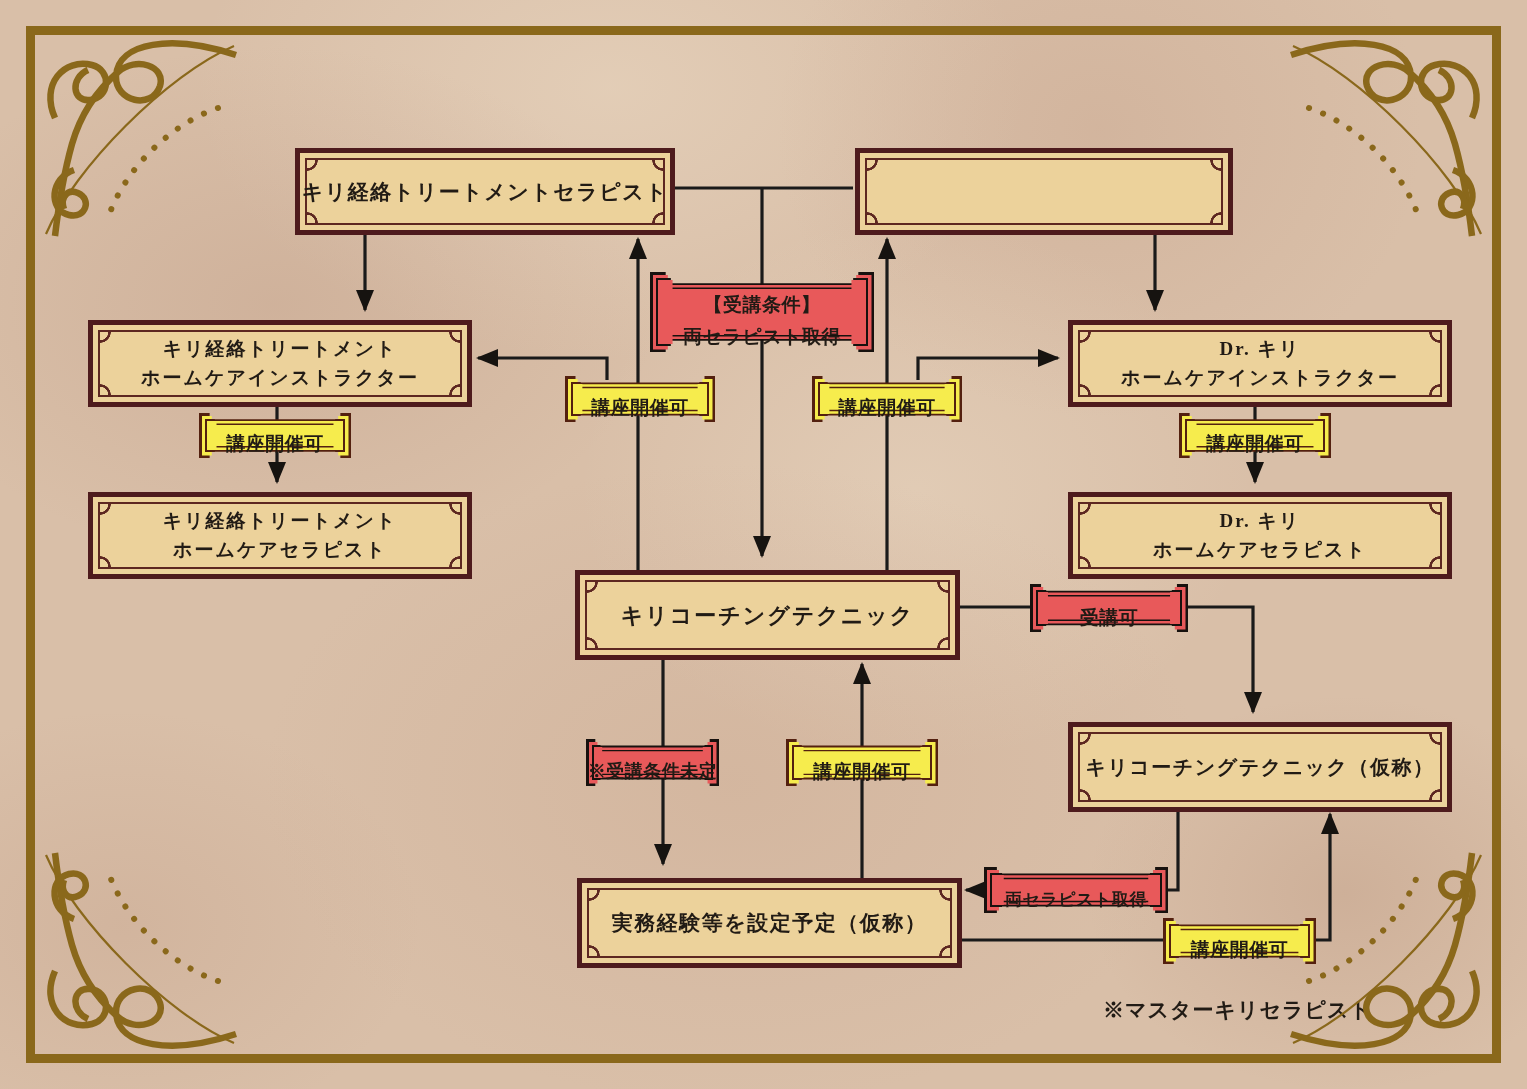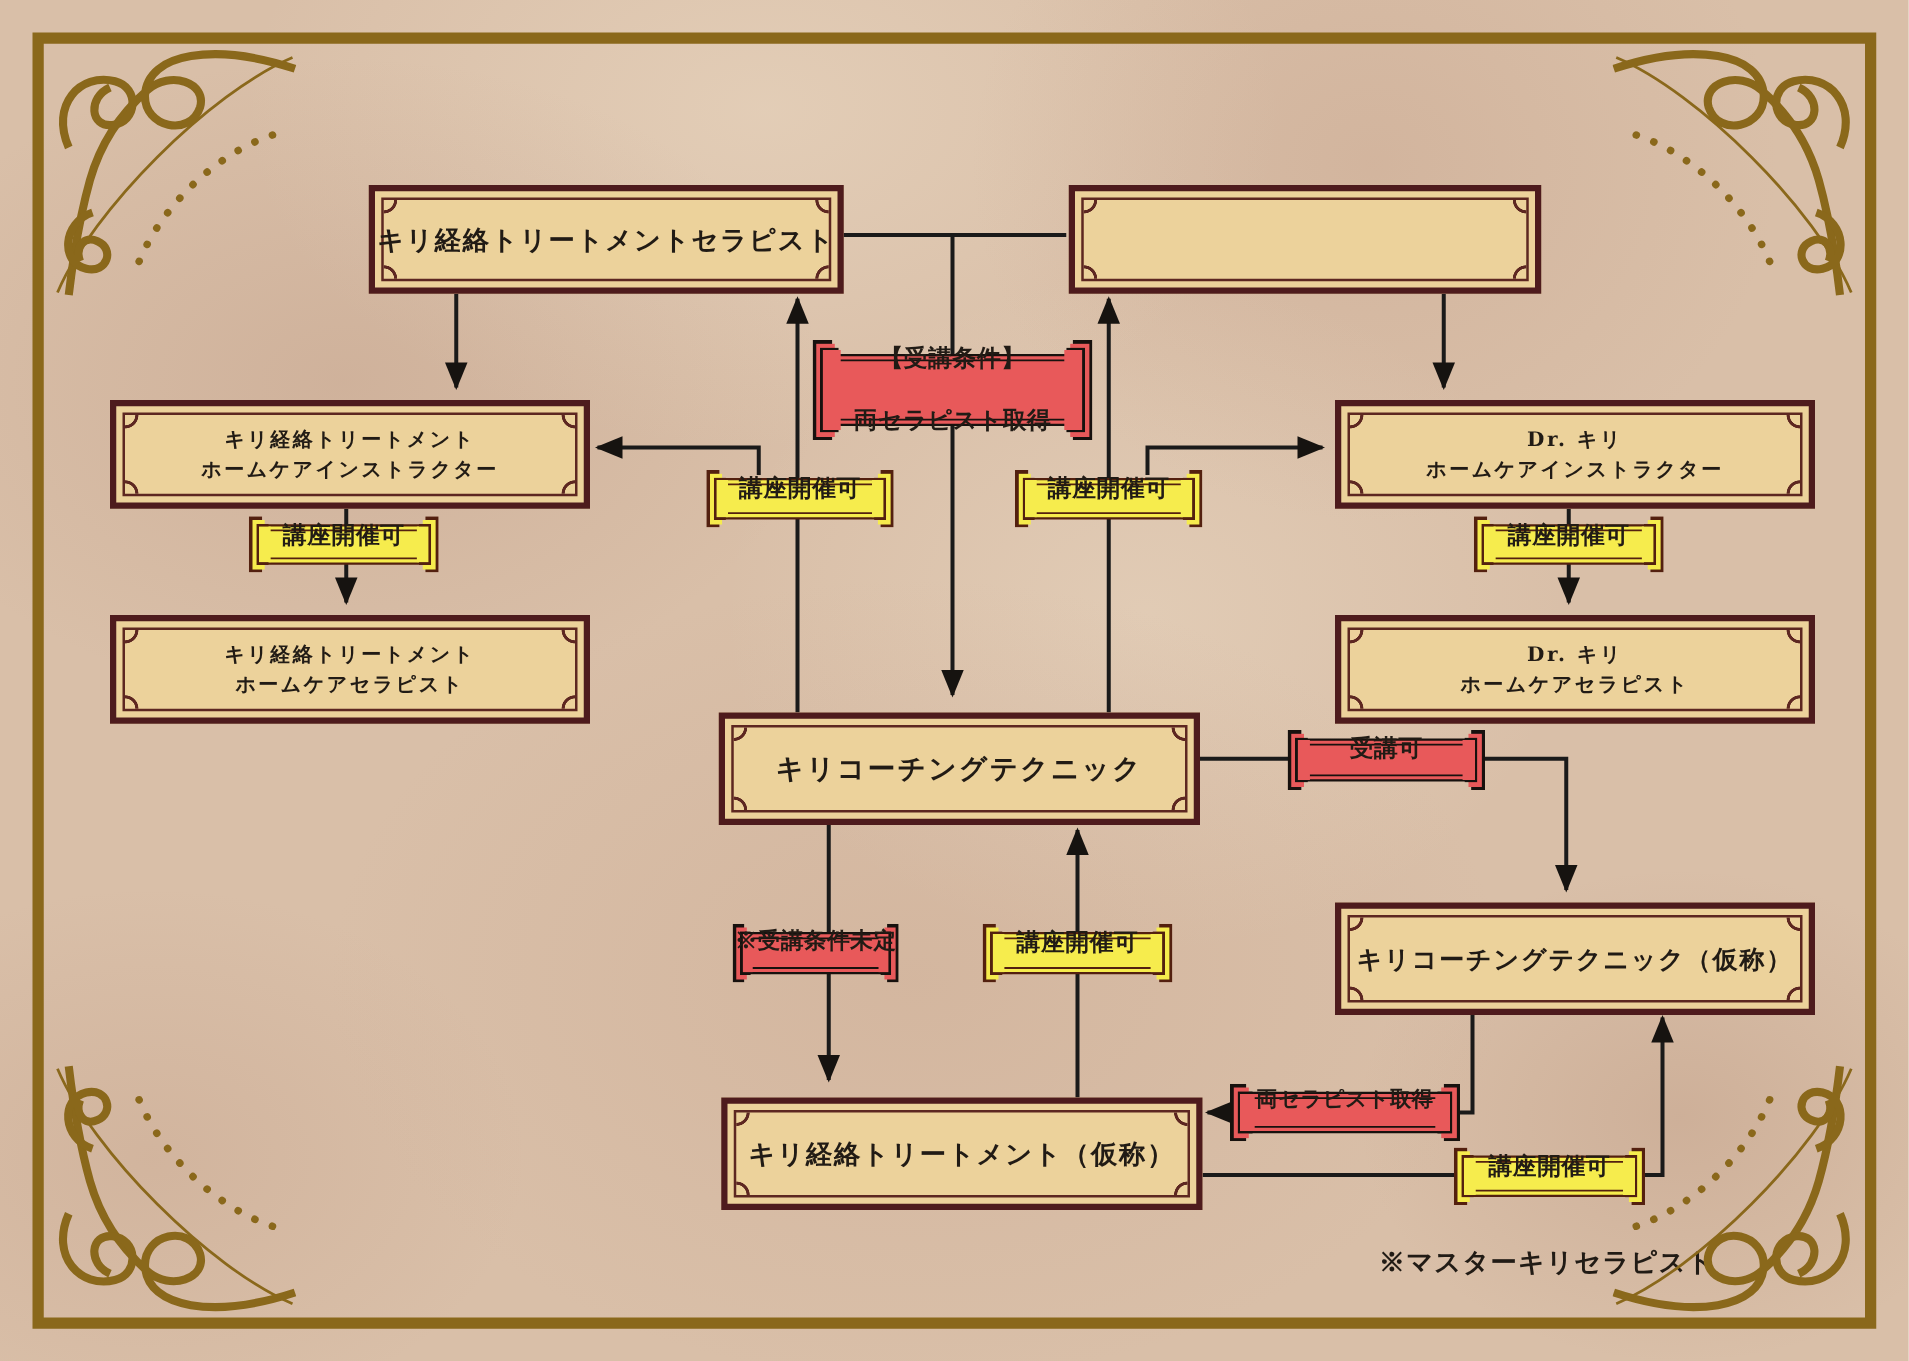--- a/index.html
+++ b/index.html
@@ -47,36 +47,36 @@
       radial-gradient(circle at 100% 0,    transparent 8px, #5d2721 8.5px, #5d2721 10.5px, transparent 11px) right top / 16px 16px no-repeat,
       radial-gradient(circle at 0 100%,    transparent 8px, #5d2721 8.5px, #5d2721 10.5px, transparent 11px) left bottom / 16px 16px no-repeat,
       radial-gradient(circle at 100% 100%, transparent 8px, #5d2721 8.5px, #5d2721 10.5px, transparent 11px) right bottom / 16px 16px no-repeat;
   }
   .node-label{
     position:absolute;inset:0;z-index:2;
     display:flex;flex-direction:column;align-items:center;justify-content:center;
     font-weight:700;font-size:21px;letter-spacing:1.5px;line-height:1.5;
     white-space:nowrap;
   }
-  .node-label.two{font-size:16px;letter-spacing:2px;}
+  .node-label.two{font-size:19px;letter-spacing:2px;font-family:Liberation Serif, serif;}
 
   .badge{
     position:absolute;z-index:3;font-weight:700;
     --pl:polygon(0 0,7% 0,7% 14%,93% 14%,93% 0,100% 0,100% 100%,93% 100%,93% 86%,7% 86%,7% 100%,0 100%);
   }
   .badge i{position:absolute;display:block;clip-path:var(--pl);}
   .badge .L1{inset:0;background:var(--bc);}
   .badge .L2{inset:2.5px;background:var(--bf);}
   .badge .L3{inset:6px;background:var(--bc);}
   .badge .L4{inset:8px;background:var(--bf);}
   .badge-red{--bc:#17110e;--bf:#e8595a;}
   .badge-yellow{--bc:#53200f;--bf:#f6ec4d;}
   .badge-label{
     position:absolute;inset:0;z-index:2;
-    display:flex;flex-direction:column;align-items:center;justify-content:space-between;
+    display:flex;flex-direction:column;align-items:center;justify-content:flex-end;
     font-size:19px;line-height:1.6;white-space:nowrap;letter-spacing:0.5px;
   }
   .note{
     position:absolute;z-index:2;
     font-weight:700;font-size:21px;letter-spacing:1px;white-space:nowrap;
   }
 </style>
 </head>
 <body>
 
@@ -162,21 +162,21 @@
   <div class="node" style="left:1068px;top:722px;width:374px;height:80px">
     <div class="node-inner"></div>
     <div class="node-label" style="font-size:20px">
         <span>キリコーチングテクニック（仮称）</span>
       </div>
   </div>
 
   <div class="node" style="left:577px;top:878px;width:375px;height:80px">
     <div class="node-inner"></div>
     <div class="node-label">
-        <span>キリ経絡トリートメント（仮称）</span>
+        <span>実務経験等を設定予定（仮称）</span>
       </div>
   </div>
 
   <div class="badge badge-red" style="left:650px;top:272px;width:224px;height:80px">
     <i class="L1"></i>
       <i class="L2"></i>
       <i class="L3"></i>
       <i class="L4"></i>
     <span class="badge-label" style="line-height:1.65">
       <span>【受講条件】</span>

